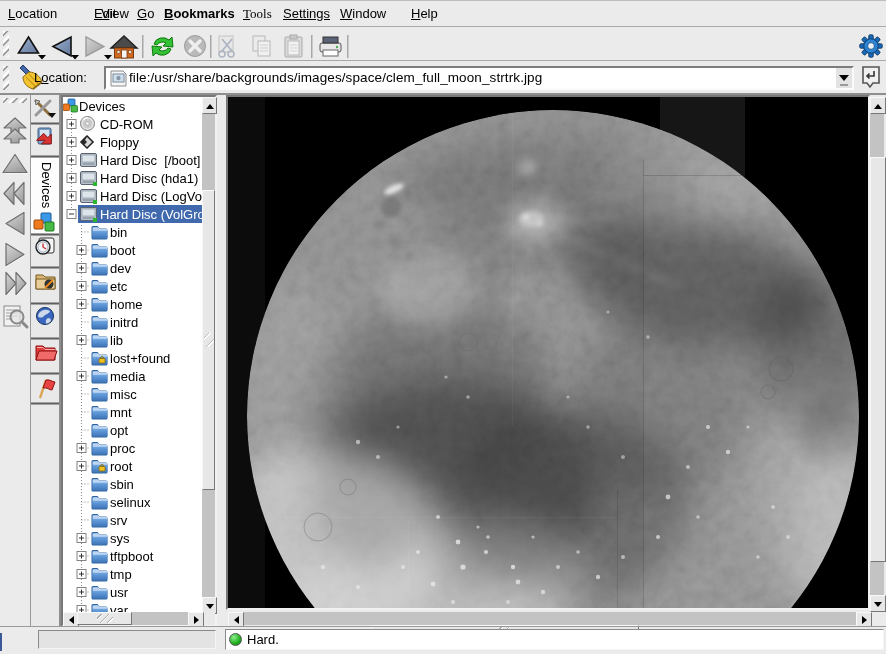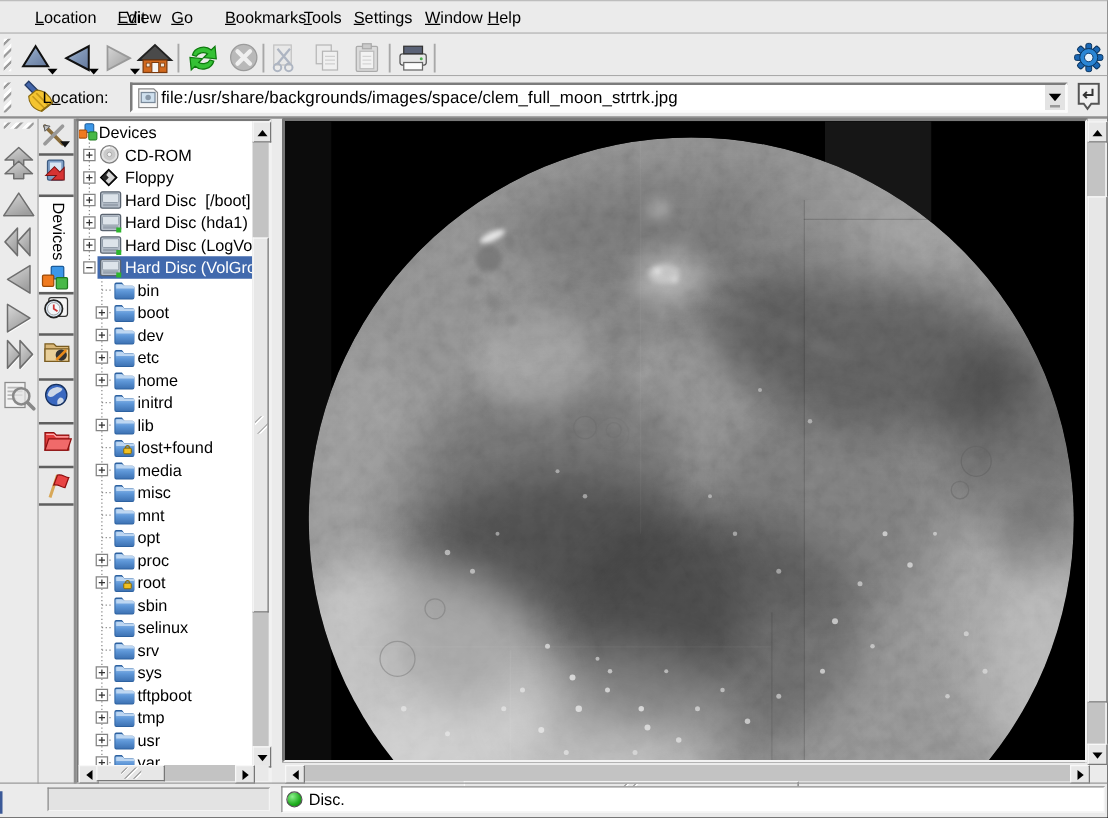--- a/index.html
+++ b/index.html
@@ -15,29 +15,29 @@
   .arr-lf::after{border:4px solid transparent;border-right:5px solid #000;margin:-4px 0 0 -6px;}
   .arr-rt::after{border:4px solid transparent;border-left:5px solid #000;margin:-4px 0 0 -2px;}
   .thumbgrip{background:#e7e7e7 repeating-linear-gradient(135deg,transparent 0 3px,#b8b8b8 3px 4px,#fff 4px 5px,transparent 5px 8px);background-size:10px 14px;background-position:center center;background-repeat:no-repeat;border:1px solid;border-color:#f8f8f8 #777 #777 #f8f8f8;box-sizing:border-box;}
   .thumbgrip-h{border:1px solid;border-color:#f8f8f8 #777 #777 #f8f8f8;box-sizing:border-box;position:relative;}
   .thumbgrip-h::after{content:"";position:absolute;left:50%;top:50%;width:16px;height:9px;margin:-4.5px 0 0 -8px;background:repeating-linear-gradient(135deg,transparent 0 2.6px,#aaa 2.6px 3.6px,#fdfdfd 3.6px 4.6px,transparent 4.6px 5.2px);}
 </style></head>
 <body>
 
 <div class="abs" style="left:0;top:0;width:886px;height:26px;background:#ebebeb;border-bottom:1px solid #a9a9a9;"></div>
 <div class="abs" style="left:0;top:0;width:886px;height:1px;background:#bdbdbd;"></div>
-<div class="abs menu" style="left:8px;top:6px;margin-left:20px;"><u>L</u>ocation</div>
+<div class="abs menu" style="left:8px;top:6px;"><u>L</u>ocation</div>
 <div class="abs menu" style="left:66px;top:6px;margin-left:28px;"><u>E</u>dit</div>
 <div class="abs menu" style="left:101px;top:6px;"><u>V</u>iew</div>
 <div class="abs menu" style="left:137px;top:6px;"><u>G</u>o</div>
-<div class="abs menu" style="left:180px;top:6px;"><u>B</u>ookmarks</div>
-<div class="abs menu" style="left:243px;top:6px;"><u>T</u>ools</div>
-<div class="abs menu" style="left:283px;top:6px;"><u>S</u>ettings</div>
+<div class="abs menu" style="left:164px;top:6px;font-weight:bold;"><u>B</u>ookmarks</div>
+<div class="abs menu" style="left:243px;top:6px;font-family:Liberation Serif, serif;"><u>T</u>ools</div>
+<div class="abs menu" style="left:283px;top:6px;text-decoration:underline;"><u>S</u>ettings</div>
 <div class="abs menu" style="left:340px;top:6px;"><u>W</u>indow</div>
-<div class="abs menu" style="left:390px;top:6px;"><u>H</u>elp</div>
+<div class="abs menu" style="left:411px;top:6px;"><u>H</u>elp</div>
 
 <div class="abs" style="left:0;top:27px;width:886px;height:33px;background:#ebebeb;border-bottom:1px solid #a9a9a9;"></div>
 <div class="abs hatch" style="left:3px;top:31px;width:6px;height:26px;"></div>
 <div class="abs" id="tb-icons" style="left:0;top:27px;width:886px;height:33px;">
 <svg width="886" height="33" viewBox="0 0 886 33">
  <defs>
   <linearGradient id="blu" x1="0" y1="0" x2="1" y2="1">
    <stop offset="0" stop-color="#b4c4dc"></stop>
           <stop offset="0.45" stop-color="#8298b8"></stop>
           <stop offset="1" stop-color="#64789c"></stop>
@@ -585,13 +585,13 @@
 <div class="abs sb-tr" style="left:228px;top:612px;width:642px;height:13px;"></div>
 <div class="abs btnface arr-lf" style="left:228px;top:612px;width:14px;height:13px;"></div>
 <div class="abs btnface arr-rt" style="left:856px;top:612px;width:14px;height:13px;"></div>
 <div class="abs btnface thumbgrip-h" style="left:371px;top:612px;width:268px;height:13px;"></div>
 
 <div class="abs" style="left:0;top:626px;width:886px;height:1px;background:#9a9a9a;"></div>
 <div class="abs" style="left:0;top:633px;width:2px;height:18px;background:#3b5998;"></div>
 <div class="abs" style="left:38px;top:630px;width:178px;height:19px;border:1px solid;border-color:#8a8a8a #f4f4f4 #f4f4f4 #8a8a8a;background:#e3e3e3;box-sizing:border-box;"></div>
 <div class="abs" style="left:225px;top:629px;width:659px;height:21px;border:1px solid;border-color:#8a8a8a #f4f4f4 #f4f4f4 #8a8a8a;background:#fff;box-sizing:border-box;"></div>
 <div class="abs" style="left:229px;top:633px;width:13px;height:13px;border-radius:50%;background:radial-gradient(circle at 35% 30%,#8cf08c,#1fae1f 60%,#0c7a0c);border:1px solid #555;box-sizing:border-box;"></div>
-<div class="abs" style="left:247px;top:632px;font-size:13px;">Disc.</div>
+<div class="abs" style="left:247px;top:632px;font-size:13px;">Hard.</div>
 
 </body></html>

